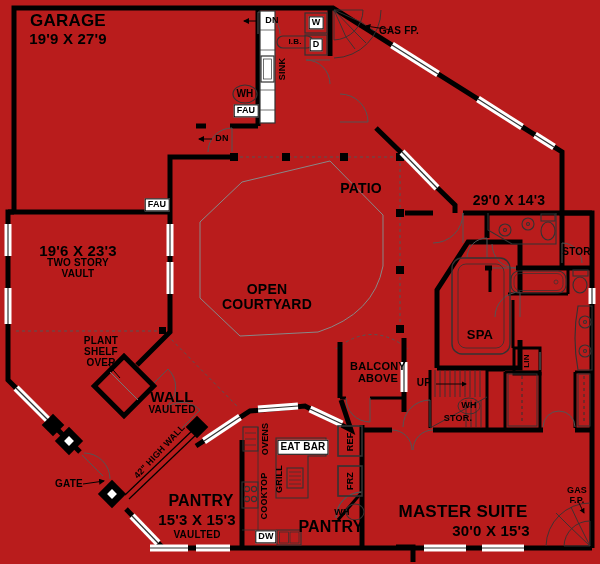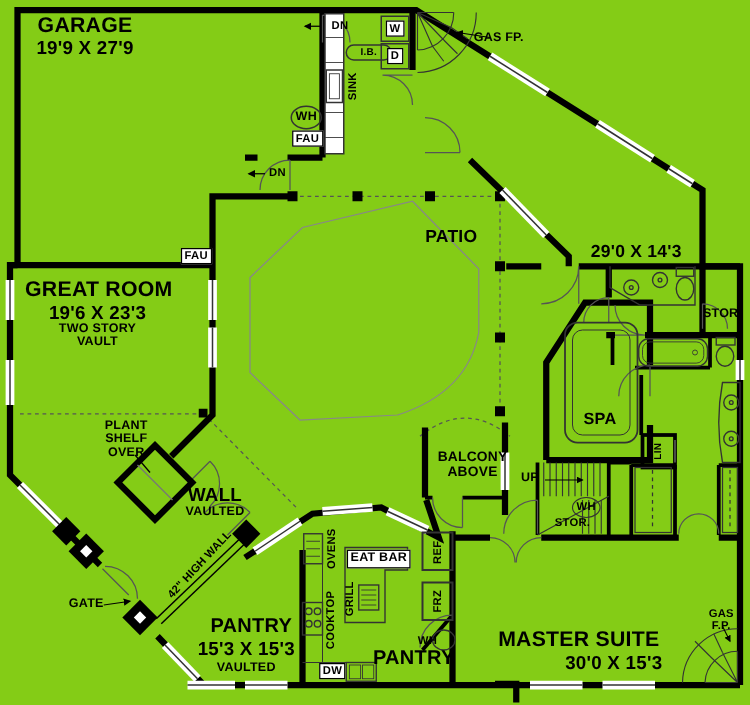--- a/index.html
+++ b/index.html
@@ -1,16 +1,16 @@
 <!DOCTYPE html>
 <html><head>
 <meta charset="utf-8">
 <style>
   html,body{margin:0;padding:0;background:#fff;}
-  #plan{position:relative;width:600px;height:564px;background:#84cc16;overflow:hidden;
+  #plan{position:relative;width:600px;height:564px;background:#b91c1c;overflow:hidden;
         font-family:"Liberation Sans",sans-serif;}
   #plan svg{position:absolute;left:0;top:0;}
   .lbl{position:absolute;transform:translate(-50%,-50%);color:#000;font-weight:700;
        white-space:pre-line;text-align:center;line-height:1.08;letter-spacing:.2px;}
   .v{transform:translate(-50%,-50%) rotate(-90deg);}
   .rot45{transform:translate(-50%,-50%) rotate(-47deg);white-space:nowrap;}
   .box{border:1.3px solid #000;background:#fff;padding:0 2px;line-height:1.25;}
 </style>
 </head>
 <body>
@@ -266,25 +266,26 @@
 <div class="lbl" style="left:272px;top:21px;font-size:9px">DN</div>
 <div class="lbl" style="left:295px;top:42px;font-size:8px">I.B.</div>
 <div class="lbl v" style="left:283px;top:69px;font-size:9px">SINK</div>
 <div class="lbl box" style="left:316px;top:23px;font-size:9px">W</div>
 <div class="lbl box" style="left:316px;top:45px;font-size:9px">D</div>
 <div class="lbl" style="left:399px;top:31px;font-size:10px">GAS FP.</div>
 <div class="lbl" style="left:245px;top:94px;font-size:10px">WH</div>
 <div class="lbl box" style="left:246px;top:111px;font-size:9px">FAU</div>
 <div class="lbl" style="left:222px;top:139px;font-size:9px">DN</div>
 <div class="lbl box" style="left:157px;top:205px;font-size:9px">FAU</div>
-<div class="lbl" style="left:79px;top:232px;font-size:17px">GREAT ROOM</div>
 <div class="lbl" style="left:78px;top:251px;font-size:15px">19'6 X 23'3</div>
 <div class="lbl" style="left:78px;top:269px;font-size:10px">TWO STORY
 VAULT</div>
 <div class="lbl" style="left:361px;top:189px;font-size:14px">PATIO</div>
+<div class="lbl" style="left:267px;top:297px;font-size:14px">OPEN
+COURTYARD</div>
 <div class="lbl" style="left:509px;top:201px;font-size:14px">29'0 X 14'3</div>
 <div class="lbl" style="left:578px;top:252px;font-size:10px">STOR.</div>
 <div class="lbl" style="left:480px;top:335px;font-size:13px">SPA</div>
 <div class="lbl v" style="left:527px;top:361px;font-size:8px">LIN</div>
 <div class="lbl" style="left:424px;top:383px;font-size:10px">UP</div>
 <div class="lbl" style="left:469px;top:406px;font-size:9px">WH</div>
 <div class="lbl" style="left:458px;top:419px;font-size:9px">STOR.</div>
 <div class="lbl" style="left:378px;top:373px;font-size:11px">BALCONY
 ABOVE</div>
 <div class="lbl" style="left:101px;top:352px;font-size:10px">PLANT

